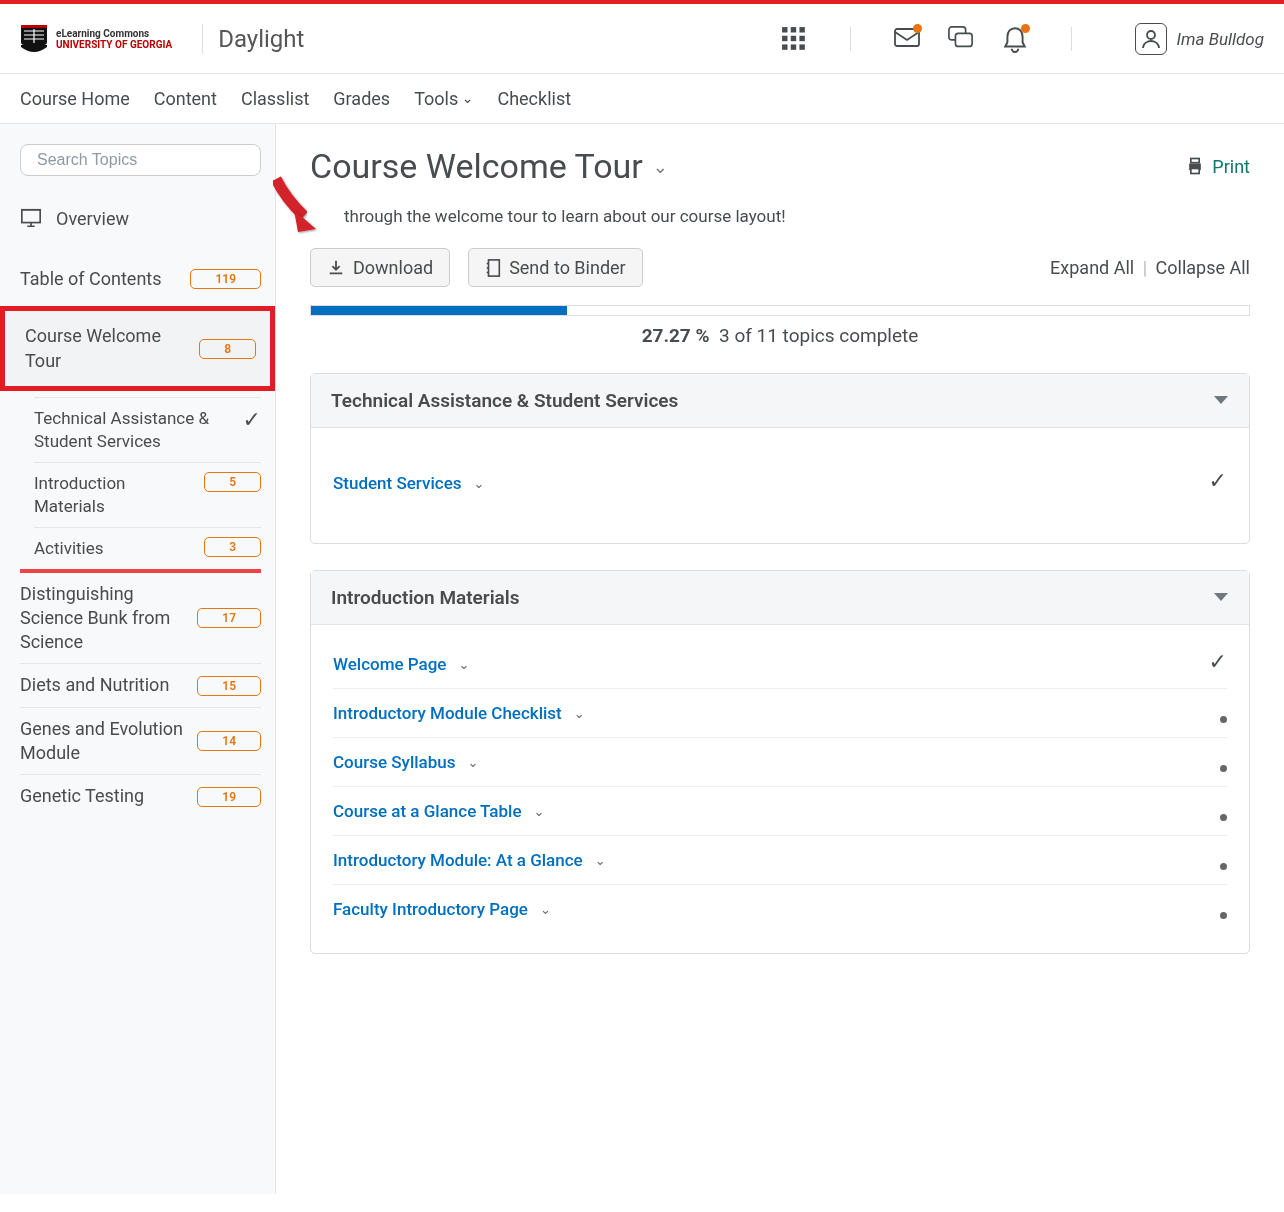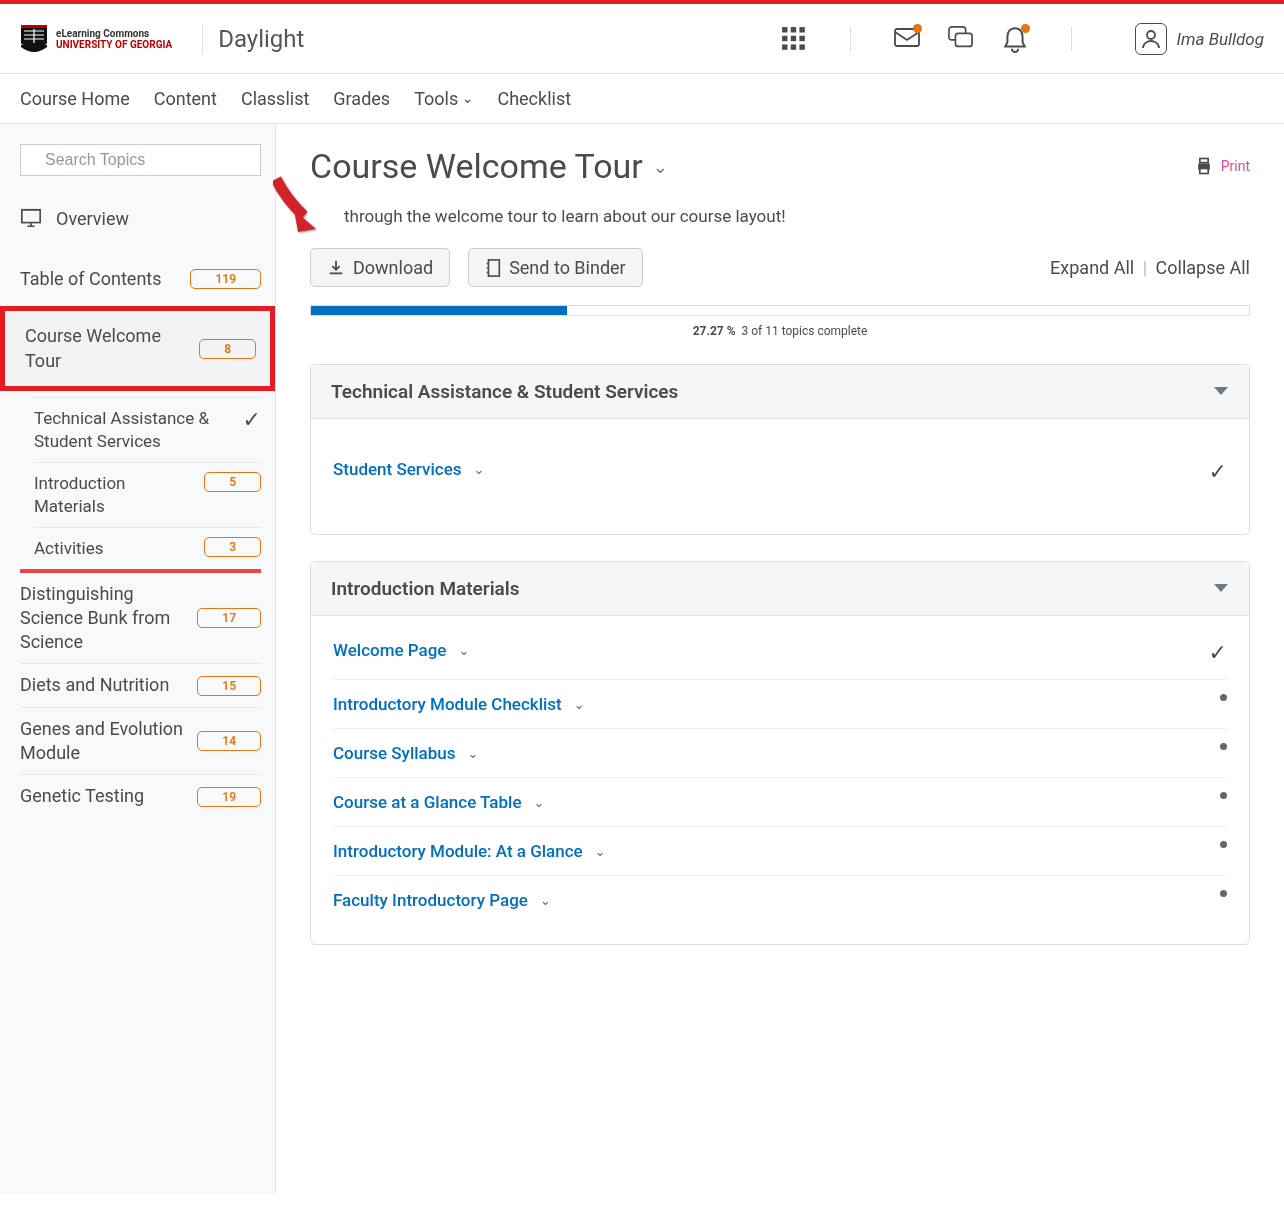--- a/index.html
+++ b/index.html
@@ -18,56 +18,56 @@
 .hicon { width: 26px; height: 26px; position: relative; cursor: pointer; }
 .dot { position: absolute; top: -2px; right: -2px; width: 9px; height: 9px; background: #e87511; border-radius: 50%; }
 .user-block { display: flex; align-items: center; gap: 10px; margin-left: 20px; cursor: pointer; }
 .avatar { width: 32px; height: 32px; border: 1.5px solid #494c4e; border-radius: 6px; display: flex; align-items: center; justify-content: center; }
 .user-name { font-size: 17px; color: #494c4e; font-style: italic; }
 .nav { display: flex; gap: 24px; padding: 14px 20px; border-bottom: 1px solid #e3e3e3; }
 .nav-item { font-size: 18px; color: #494c4e; cursor: pointer; }
 .nav-item.tools::after { content: " ⌄"; font-size: 14px; position: relative; top: -2px; }
 .body-wrap { display: flex; }
 .sidebar { width: 276px; background: #f8f9fa; border-right: 1px solid #e3e3e3; padding: 20px 14px 20px 20px; min-height: 1070px; }
-.search-box { display: flex; align-items: center; border: 1px solid #ccc; border-radius: 0; background: #fff; padding: 6px 24px; margin-bottom: 20px; }
+.search-box { display: flex; align-items: center; border: 1px solid #ccc; border-radius: 8px; background: #fff; padding: 6px 16px; margin-bottom: 20px; }
 .search-box input { border: none; outline: none; flex: 1; font-size: 16px; background: transparent; }
 .search-box input::placeholder { color: #8e9aa4; }
 .side-link { display: flex; align-items: center; gap: 14px; padding: 11px 0; font-size: 18px; color: #494c4e; cursor: pointer; }
 .side-section { margin-top: 18px; }
 .toc-row { display: flex; align-items: center; justify-content: space-between; padding: 9px 0; cursor: pointer; }
 .toc-label { font-size: 18px; color: #494c4e; flex: 1; padding-right: 8px; line-height: 1.35; }
 .badge { border: 1.5px solid #e87511; color: #e87511; border-radius: 5px; font-size: 12px; font-weight: 600; min-width: 34px; text-align: center; padding: 2px 24px; }
 .highlight-box { border: 5px solid #e31b23; margin: 6px -14px 6px -20px; padding: 8px 14px 8px 20px; background: #f1f3f5; }
 .highlight-box .toc-row { padding: 5px 0; }
 .sub-items { padding-left: 14px; }
 .sub-row { display: flex; align-items: flex-start; justify-content: space-between; padding: 9px 0; border-top: 1px solid #e6e6e6; cursor: pointer; }
 .sub-label { font-size: 17px; color: #494c4e; flex: 1; padding-right: 6px; line-height: 1.35; }
 .check { color: #494c4e; font-size: 22px; }
 .main { flex: 1; padding: 22px 34px; position: relative; }
 .title-row { display: flex; align-items: center; justify-content: space-between; margin-bottom: 20px; }
 .page-title { font-size: 34px; color: #494c4e; font-weight: 400; display: flex; align-items: center; gap: 10px; }
 .chev { font-size: 18px; color: #777; }
-.print-link { font-size: 14px; color: #ec4899; display: flex; align-items: center; gap: 7px; cursor: pointer; }
+.print-link { font-size: 18px; color: #0f766e; display: flex; align-items: center; gap: 7px; cursor: pointer; }
 .desc { font-size: 17px; color: #494c4e; margin-bottom: 22px; margin-left: 34px; }
 .arrow { position: absolute; left: -10px; top: 50px; width: 70px; height: 70px; pointer-events: none; }
 .btn-row { display: flex; align-items: center; gap: 18px; margin-bottom: 18px; }
 .btn { border: 1px solid #ccc; background: #f5f5f5; border-radius: 5px; padding: 8px 16px; font-size: 18px; color: #494c4e; display: flex; align-items: center; gap: 8px; cursor: pointer; }
 .expand-collapse { margin-left: auto; font-size: 18px; color: #494c4e; }
 .expand-collapse span { cursor: pointer; }
 .ec-sep { color: #bbb; margin: 0 4px; }
 .progress-wrap { border: 1px solid #ddd; height: 11px; margin-bottom: 8px; margin-top: 4px; background: #fff; }
 .progress-fill { background: #006fbf; height: 100%; }
-.progress-text { text-align: center; font-size: 12px; color: #494c4e; margin-bottom: 26px; }
+.progress-text { text-align: center; font-size: 19px; color: #494c4e; margin-bottom: 26px; }
 .progress-text b { font-weight: 700; }
 .panel { border: 1px solid #ddd; border-radius: 5px; margin-bottom: 26px; }
 .panel-head { display: flex; align-items: center; justify-content: space-between; padding: 15px 20px; background: #f5f6f7; border-bottom: 1px solid #e3e3e3; cursor: pointer; }
 .panel-title { font-size: 19px; font-weight: 600; color: #494c4e; }
 .collapse-caret { color: #777; }
 .panel-body { padding: 10px 22px 20px; }
-.topic-row { display: flex; align-items: flex-start; justify-content: space-between; padding: 14px 0; border-bottom: 1px solid #eee; }
+.topic-row { display: flex; align-items: flex-end; justify-content: space-between; padding: 14px 0; border-bottom: 1px solid #eee; }
 .topic-row:last-child { border-bottom: none; }
 .topic-link { color: #006fbf; font-size: 17px; font-weight: 500; display: flex; align-items: center; gap: 12px; cursor: pointer; }
 .topic-chev { color: #666; font-size: 13px; }
 .bullet { width: 7px; height: 7px; background: #666; border-radius: 50%; }
 svg { display: block; }
 </style>
 </head>
 <body>
 
 <div class="top-red-bar"></div>

